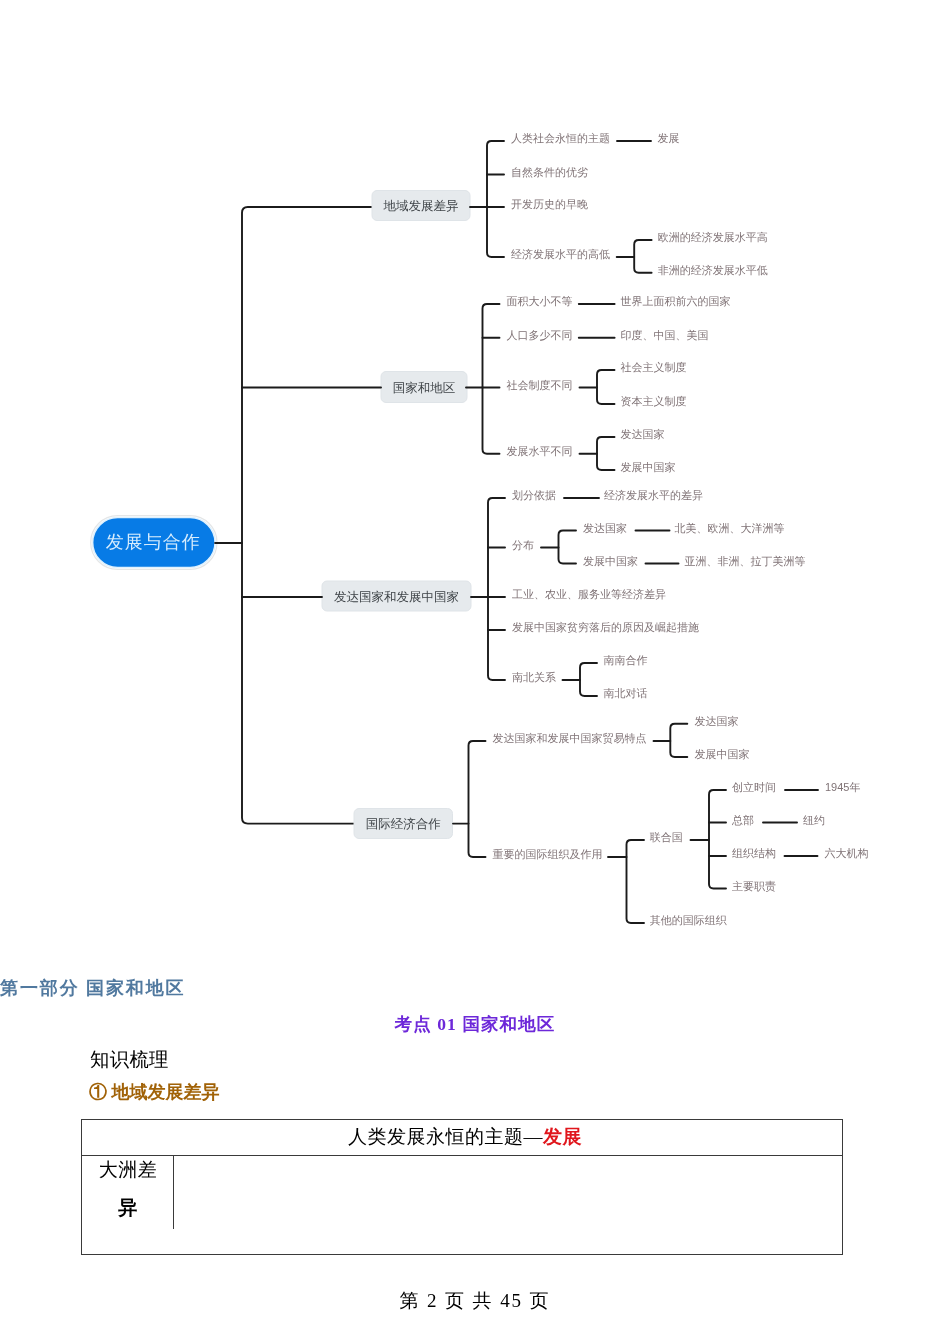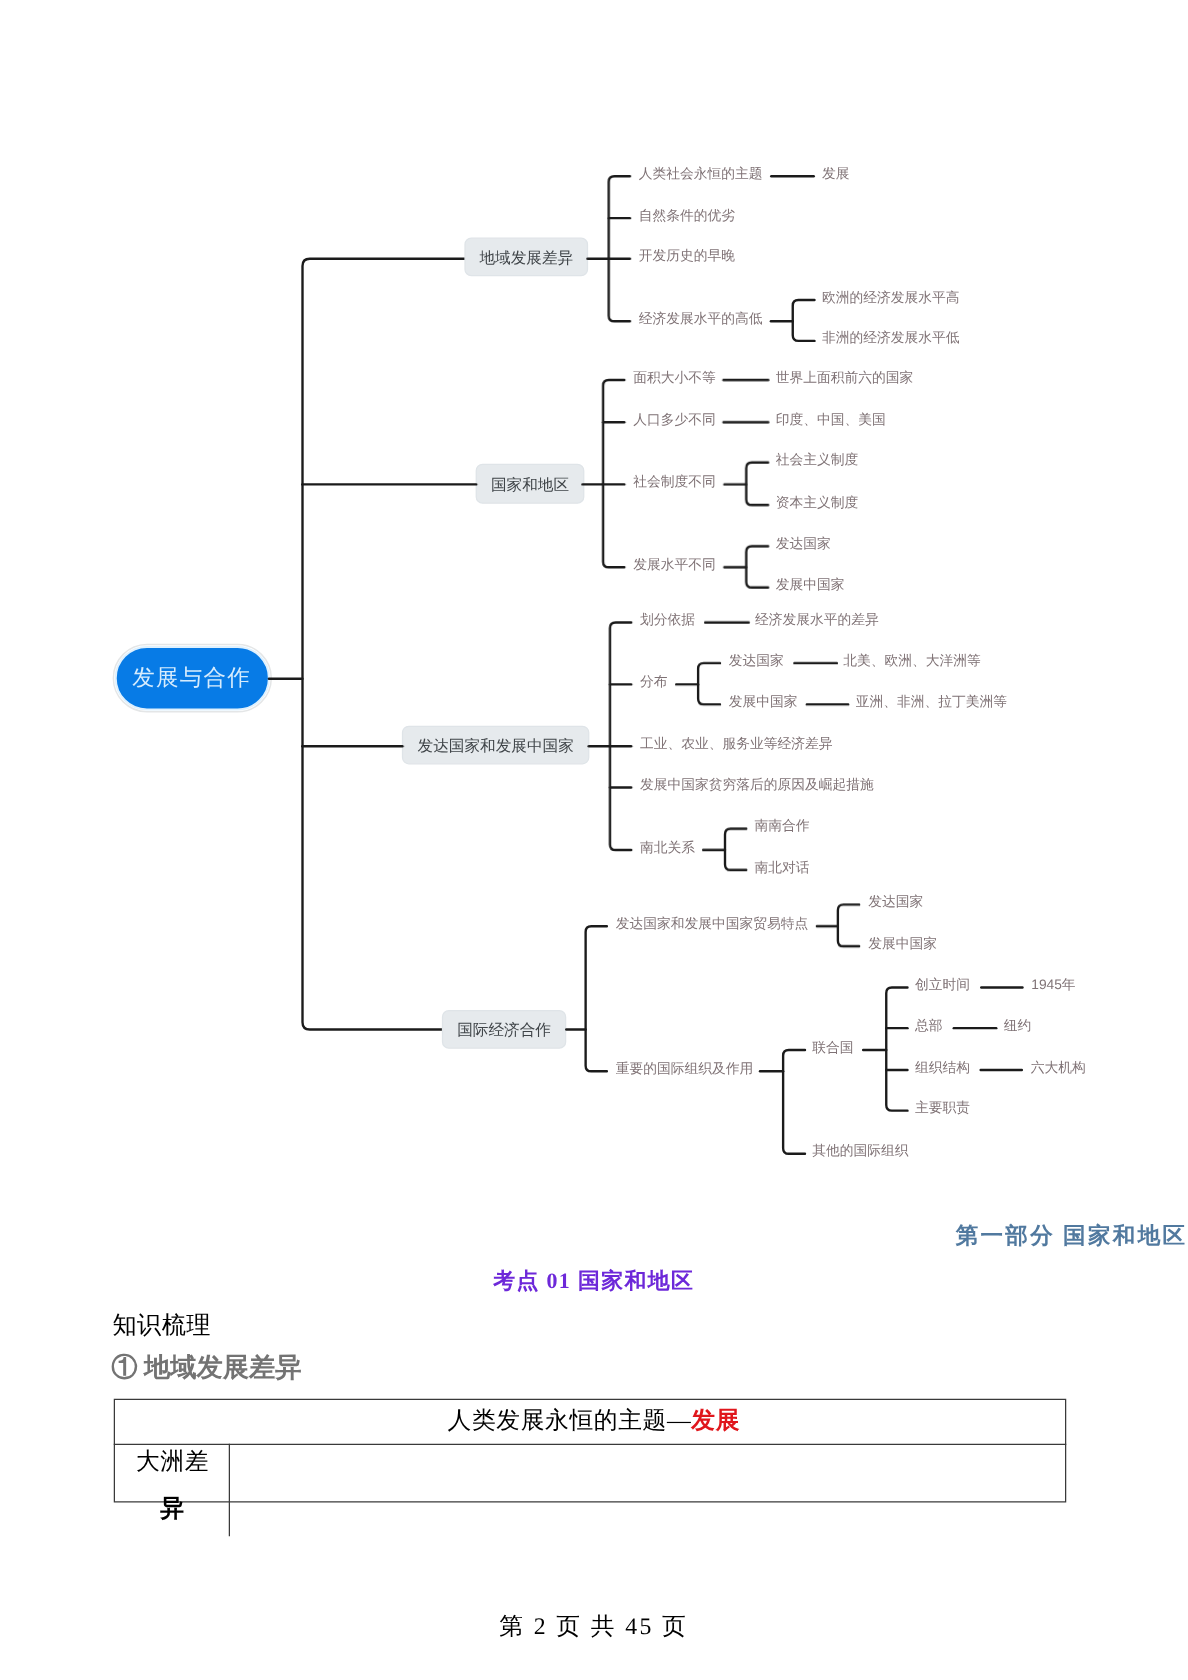--- a/index.html
+++ b/index.html
@@ -8,30 +8,30 @@
        }
   #mindmap{position:absolute;left:0;top:0;width:950px;height:960px;display:block;}
   .mm-line{fill:none;stroke:#1b1b1b;stroke-width:1.9;stroke-linecap:round;stroke-linejoin:round;}
   .mm-leaf{will-change:opacity;font-family:"Liberation Sans",sans-serif;font-size:11px;fill:#7f7275;}
   .mm-branch-text{will-change:opacity;font-family:"Liberation Sans",sans-serif;font-size:12.5px;fill:#3f4448;}
   .mm-branch-box{fill:#e6eaed;stroke:#dfe4e8;stroke-width:1;}
   .mm-root-text{will-change:opacity;font-family:"Liberation Sans",sans-serif;font-size:18px;fill:#d6ecfd;letter-spacing:1px;}
 
   
   .doc{position:absolute;left:0;top:0;width:950px;height:1344px;}
-  .title1{will-change:opacity;position:absolute;width:950px;text-align:right;line-height:22px;
+  .title1{will-change:opacity;position:absolute;width:950px;text-align:left;line-height:22px;
           font-family:"Liberation Serif",serif;font-weight:bold;font-size:18px;
           color:#51799f;letter-spacing:1.9px;}
   .title2{will-change:opacity;position:absolute;width:950px;text-align:center;line-height:20px;
           font-family:"Liberation Serif",serif;font-weight:bold;font-size:17.5px;
           color:#6d28d9;letter-spacing:1.1px;}
   .h-know{will-change:opacity;position:absolute;font-family:"Liberation Serif",serif;font-weight:normal;
           font-size:19.4px;color:#000;}
   .h-sec{will-change:opacity;position:absolute;font-family:"Liberation Serif",serif;font-weight:bold;
-          font-size:21px;color:#737373;}
+          font-size:18px;color:#a16207;}
   .tblwrap{position:absolute;}
   .tbl-border{position:absolute;left:0;top:0;right:0;bottom:0;border:1.3px solid #3a3a3a;}
   .tbl-hline{position:absolute;left:0;width:100%;height:0;border-top:1.3px solid #3a3a3a;}
   .tbl-vline{position:absolute;width:0;border-left:1.3px solid #3a3a3a;}
   .tbl-cell{will-change:opacity;position:absolute;font-family:"Liberation Serif",serif;font-size:19px;
             color:#000;letter-spacing:0.5px;line-height:19px;white-space:nowrap;}
   .red{color:#e0161c;font-weight:bold;}
   .footer{will-change:opacity;position:absolute;width:950px;text-align:center;
           font-family:"Liberation Serif",serif;font-size:19px;color:#000;letter-spacing:1.9px;margin-top:22px;}
 </style>
@@ -149,21 +149,21 @@
     <path d="M 784.5 856 L 817.5 856" class="mm-line"></path>
     <text x="824.5" y="854.3" dominant-baseline="middle" class="mm-leaf">六大机构</text>
   </svg>
 
 <div class="doc">
   <div class="title1" style="top:977px">第一部分  国家和地区</div>
   <div class="title2" style="top:1014px">考点 01 国家和地区</div>
   <div class="h-know" style="left:90px;top:1046px;letter-spacing:0.3px">知识梳理</div>
   <div class="h-sec" style="left:89px;top:1080px">① 地域发展差异</div>
 
-  <div class="tblwrap" style="left:91px;top:1119px;width:762px;height:83px">
+  <div class="tblwrap" style="left:81px;top:1119px;width:762px;height:136px">
     <div class="tbl-border"></div>
     <div class="tbl-hline" style="top:36px"></div>
     <div class="tbl-vline" style="left:92px;top:36px;height:74px"></div>
     <div class="tbl-cell" style="left:3px;top:8px;width:762px;text-align:center"><span>人类发展永恒的主题—</span><span class="red">发展</span></div>
     <div class="tbl-cell" style="left:1px;top:41px;width:92px;text-align:center;font-weight:normal">大洲差</div>
     <div class="tbl-cell" style="left:1px;top:79px;width:92px;text-align:center;font-weight:bold">异</div>
   </div>
 
   <div class="footer" style="top:1266px">第 2 页 共 45 页</div>
 </div>

